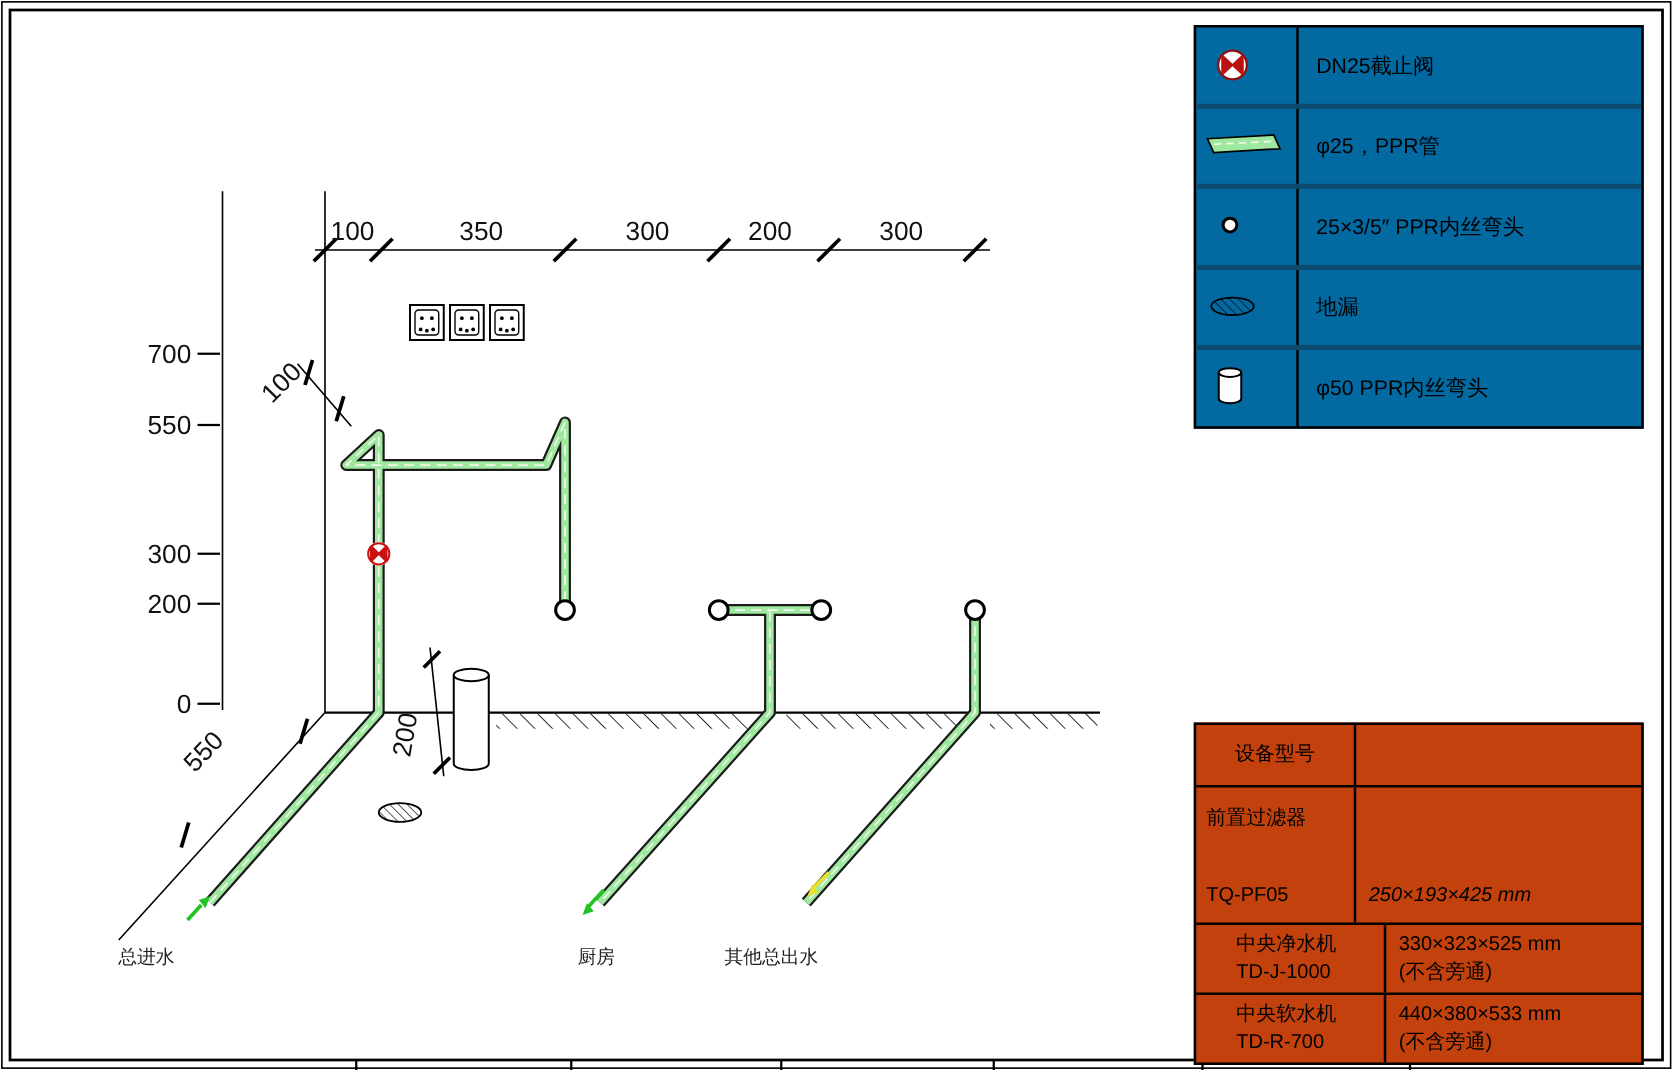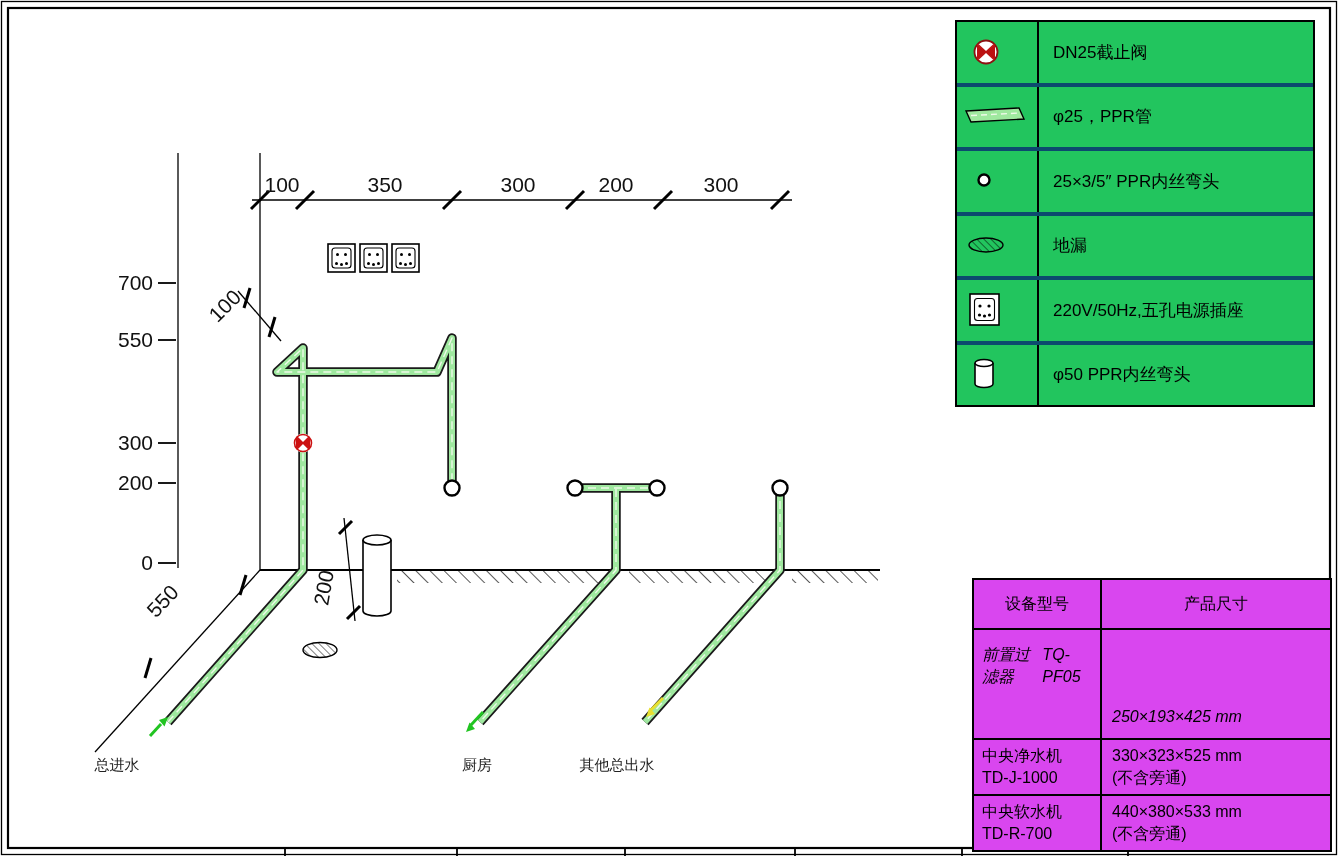--- a/index.html
+++ b/index.html
@@ -32,39 +32,39 @@
   .arrow-green line    { stroke:var(--arrow-green,#21c421); stroke-width:3; }
   .arrow-green polygon { fill:var(--arrow-green,#21c421); }
   .arrow-yellow line    { stroke:var(--arrow-yellow,#e8e030); stroke-width:3; }
   .arrow-yellow polygon { fill:var(--arrow-yellow,#e8e030); }
 
   .sock   { fill:#fff; stroke:#000; stroke-width:1.6; }
   .sockin { fill:none; stroke:#000; stroke-width:1.1; }
   .dot    { fill:#000; }
 
   
-  .legend { position:absolute; left:955px; top:20px; width:356px; border:2px solid #000; background:#22c55e; box-sizing:content-box; }
+  .legend { position:absolute; left:955px; top:20px; width:356px; border:2px solid #000; background:#0369a1; box-sizing:content-box; }
   .legend-row { display:flex; height:60.5px; align-items:center; border-top:4px solid #0c4a6e; }
   .legend-row:first-child { border-top:none; }
   .legend-sym { width:80px; height:100%; flex:none; border-right:2px solid #000; display:flex; align-items:center; justify-content:center; }
   .legend-label { padding-left:14px; font-size:17px; }
 
   
-  .equip { position:absolute; left:955px; top:578px; width:356px; border:2px solid #000; background:#d946ef; font-size:16px; line-height:22px;margin-left:17px; }
+  .equip { position:absolute; left:955px; top:578px; width:356px; border:2px solid #000; background:#c2410c; font-size:16px; line-height:22px; }
   .equip-row { display:flex; border-top:2px solid #000; }
   .equip-row:first-child { border-top:none; }
   .cell { box-sizing:border-box; }
   .cell.model { width:128px; flex:none; border-right:2px solid #000; padding:5px 8px; }
   .cell.size  { flex:1; padding:5px 10px; }
   .equip-header { height:48px; }
   .equip-header .cell { display:flex; align-items:center; justify-content:center; padding:0; }
   .row1 { height:108px; }
-  .row1 .model { display:flex; flex-direction:row; justify-content:space-between; padding-top:14px; padding-bottom:10px;font-style:italic; }
+  .row1 .model { display:flex; flex-direction:column; justify-content:space-between; padding-top:14px; padding-bottom:10px; }
   .row1 .size  { display:flex; flex-direction:column; justify-content:flex-end; padding-bottom:10px;font-style:italic; }
-  .row2, .row3 { height:54px; }
+  .row2, .row3 { height:54px;padding-left:24px; }
 </style>
 </head>
 <body>
 
 <div class="canvas">
 
   <svg width="0" height="0" style="position:absolute">
     <defs>
       <pattern id="hatch" width="5" height="5" patternUnits="userSpaceOnUse" patternTransform="rotate(-45)">
         <line x1="0" y1="0" x2="0" y2="5" stroke="#000" stroke-width="1"></line>
@@ -266,46 +266,31 @@
       <div class="legend-sym">
         <svg width="70" height="42" viewBox="0 0 70 42">
           <ellipse cx="24" cy="20" rx="17" ry="7" fill="url(#hatch)" stroke="#000" stroke-width="1.4"></ellipse>
         </svg>
       </div>
       <div class="legend-label">地漏</div>
     </div>
     <div class="legend-row">
       <div class="legend-sym">
         <svg width="70" height="42" viewBox="0 0 70 42">
-          <rect x="8" y="5" width="29" height="31" fill="#fff" stroke="#000" stroke-width="1.6"></rect>
-          <rect x="12.5" y="9.5" width="20" height="22" rx="3" fill="none" stroke="#000" stroke-width="1.1"></rect>
-          <circle cx="18" cy="17" r="1.6" fill="#000"></circle>
-            <circle cx="27" cy="17" r="1.6" fill="#000"></circle>
-          <circle cx="17.5" cy="26" r="1.6" fill="#000"></circle>
-            <circle cx="22.5" cy="27" r="1.6" fill="#000"></circle>
-            <circle cx="27.5" cy="26" r="1.6" fill="#000"></circle>
-        </svg>
-      </div>
-      <div class="legend-label">220V/50Hz,五孔电源插座</div>
-    </div>
-    <div class="legend-row">
-      <div class="legend-sym">
-        <svg width="70" height="42" viewBox="0 0 70 42">
           <path d="M13 9 L13 30 A9 3.5 0 0 0 31 30 L31 9" fill="#fff" stroke="#000" stroke-width="1.6"></path>
           <ellipse cx="22" cy="9" rx="9" ry="3.5" fill="#fff" stroke="#000" stroke-width="1.6"></ellipse>
         </svg>
       </div>
       <div class="legend-label">φ50 PPR内丝弯头</div>
     </div>
   </div>
 
   <div class="equip">
     <div class="equip-row equip-header">
       <div class="cell model">设备型号</div>
-      <div class="cell size">产品尺寸</div>
     </div>
     <div class="equip-row row1">
       <div class="cell model">
         <div>前置过滤器</div>
         <div>TQ-PF05</div>
       </div>
       <div class="cell size">
         <div>250×193×425 mm</div>
       </div>
     </div>

